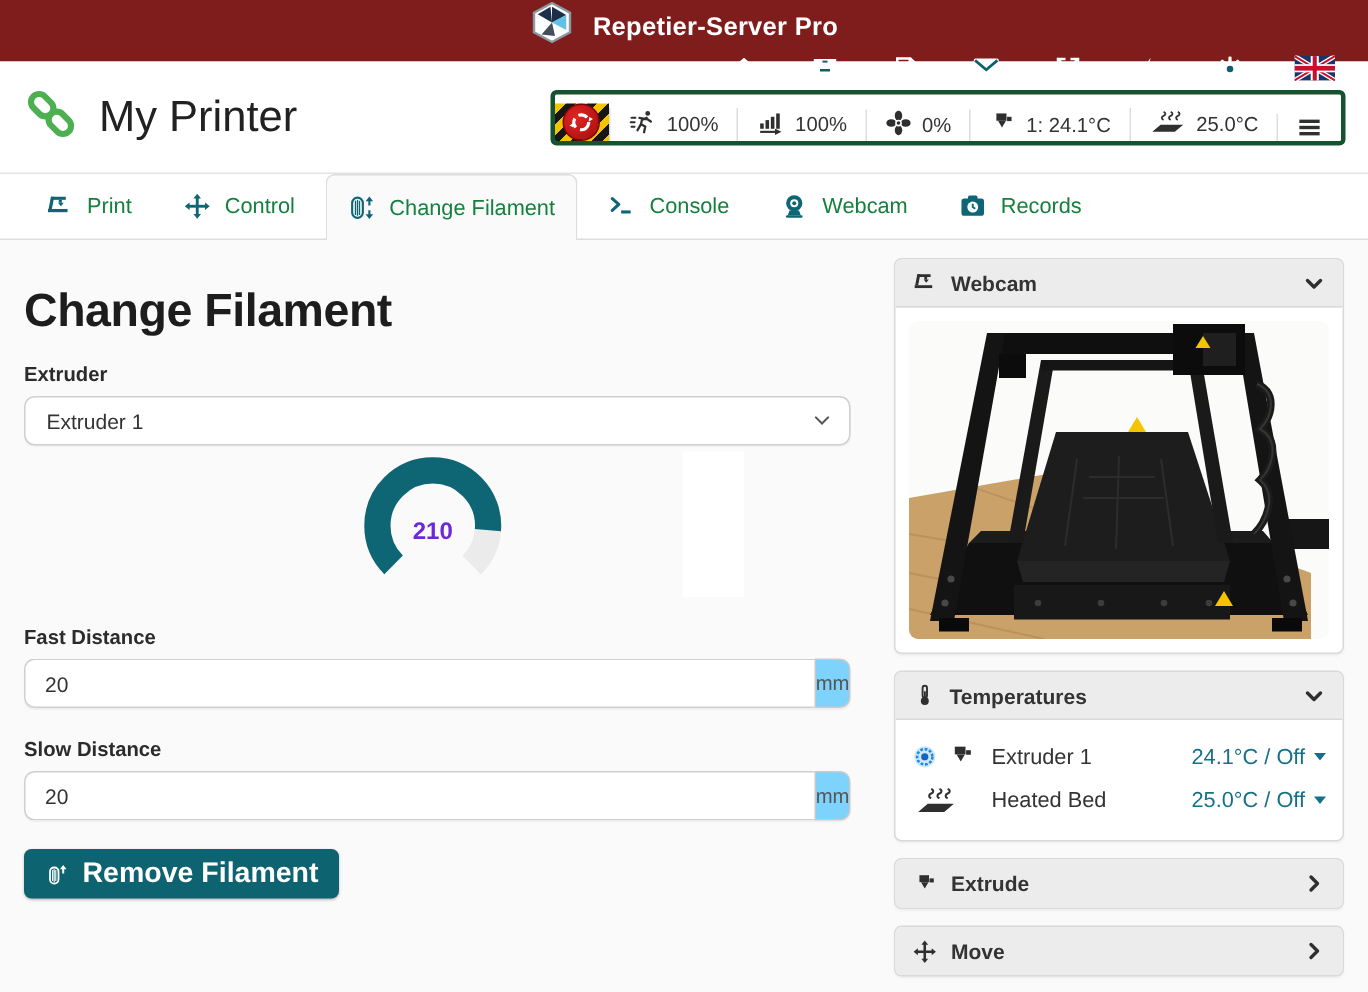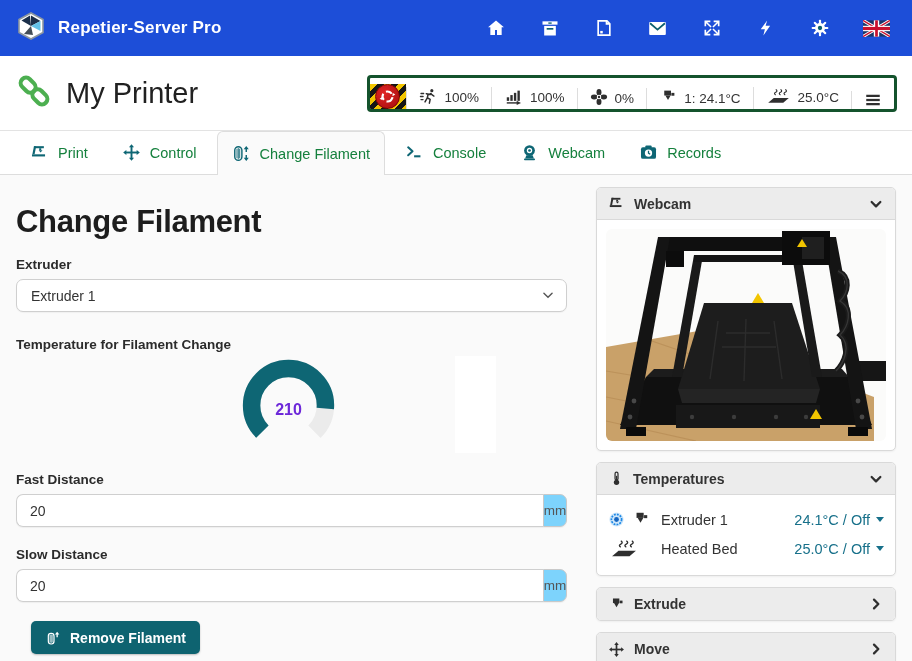--- a/index.html
+++ b/index.html
@@ -1,20 +1,20 @@
 <!DOCTYPE html>
 <html><head>
 <meta charset="utf-8">
 <style>
   * { box-sizing: border-box; margin: 0; padding: 0; }
   html,body { width: 912px; height: 661px; overflow: hidden; }
   body { font-family: "Liberation Sans", sans-serif; background: #fafafa; color: #333; }
 
   
-  .navbar { height: 56px; background: #1d4ed8; display: flex; align-items: center; padding: 0 16px; }
+  .navbar { height: 41px; background: #7f1d1d; display: flex; align-items: center; padding: 0 16px; flex-direction: column; }
   .brand { display: flex; align-items: center; gap: 12px; cursor: pointer; }
   .brand-title { color: #fff; font-size: 17px; font-weight: 700; letter-spacing: .2px; }
   .nav-icons { margin-left: auto; display: flex; align-items: center; gap: 33px; padding-right: 6px; }
   .nav-ic { width: 21px; height: 21px; display: flex; align-items: center; justify-content: center; cursor: pointer; }
 
   
   .printer-header { height: 75px; background: #fff; border-bottom: 1px solid #e3e3e3; display: flex; align-items: center; padding: 0 15px; }
   .printer-title { display: flex; align-items: center; gap: 13px; }
   .printer-name { font-size: 29px; font-weight: 500; color: #212121; }
   .status-bar { margin-left: auto; height: 37px; border: 3px solid #14532d; border-radius: 4px; background: #fff; display: flex; align-items: flex-end; overflow: hidden; }
@@ -45,21 +45,21 @@
   .gauge-row { position: relative; height: 101px; margin-top: 3px; }
   .gauge { position: absolute; left: 222px; top: 0; cursor: pointer; }
   .gauge-value { position: absolute; left: 222px; top: 0; width: 101px; height: 101px; display: flex; align-items: center; justify-content: center; padding-top: 8px; font-size: 16px; font-weight: 700; color: #6d28d9; pointer-events: none; }
   .white-box { position: absolute; left: 439px; top: 1px; width: 41px; height: 97px; background: #fff; }
 
   .input-group { display: flex; height: 33px; margin-top: 7px; border-radius: 7px; box-shadow: 0 1px 1px rgba(0,0,0,.05); }
   .input-group input { flex: 1; border: 1px solid #cfcfcf; border-right: none; border-radius: 7px 0 0 7px; background: #fff; padding: 0 13px; font-size: 14px; color: #333; font-family: inherit; outline: none; }
   .addon { width: 24px; background: #7dd3fc; border: 1px solid #c9c9c9; border-radius: 0 7px 7px 0; display: flex; align-items: center; justify-content: center; font-size: 13.5px; color: #555; }
 
   .actions { display: flex; gap: 6px; margin-top: 19px; }
-  .btn { height: 33px; background: #0e6370; color: #fff; border: none; border-radius: 5px; padding: 4px 14px; font-size: 14px; font-weight: 700; font-family: inherit; display: inline-flex; align-items: center; gap: 9px; cursor: pointer; box-shadow: 0 1px 2px rgba(0,0,0,.25); margin-left: 15px; }
+  .btn { height: 33px; background: #0e6370; color: #fff; border: none; border-radius: 5px; padding: 4px 14px; font-size: 19px; font-weight: 700; font-family: inherit; display: inline-flex; align-items: center; gap: 9px; cursor: pointer; box-shadow: 0 1px 2px rgba(0,0,0,.25); }
 
   
   .side-col { width: 300px; margin-left: auto; padding-top: 12px; }
   .panel { background: #fff; border: 1px solid #d9d9d9; border-radius: 5px; margin-bottom: 11px; box-shadow: 0 1px 2px rgba(0,0,0,.05); overflow: hidden; }
   .panel-header { height: 32px; background: #ececec; display: flex; align-items: center; gap: 9px; padding: 0 11px; font-size: 14px; font-weight: 700; color: #333; cursor: pointer; }
   .panel.open .panel-header { border-bottom: 1px solid #d9d9d9; }
   .ph-chev { margin-left: auto; display: flex; }
   .webcam-body { padding: 9px; }
   .webcam-feed { display: block; border-radius: 6px; cursor: pointer; }
   .temps-body { padding: 10px 11px 12px; }
@@ -311,21 +311,20 @@
       <select>
         <option>Extruder 1</option>
       </select>
       <span class="select-chevron">
         <svg width="14" height="14" viewBox="0 0 24 24" fill="none" stroke="#555" stroke-width="2.4" stroke-linecap="round">
             <path d="M5 9l7 7 7-7"></path>
           </svg>
       </span>
     </div>
 
-    <label class="field-label lbl-temp">Temperature for Filament Change</label>
     <div class="gauge-row">
       <svg class="gauge" width="101" height="101" viewBox="0 0 104 104">
         <circle cx="52" cy="52" r="38" fill="none" stroke="#ebebeb" stroke-width="18" stroke-dasharray="179 239" transform="rotate(135 52 52)"></circle>
         <circle cx="52" cy="52" r="38" fill="none" stroke="#0e6674" stroke-width="18" stroke-dasharray="152 239" transform="rotate(135 52 52)"></circle>
       </svg>
       <div class="gauge-value">210</div>
       <div class="white-box"></div>
     </div>
 
     <label class="field-label lbl-fast">Fast Distance</label>

